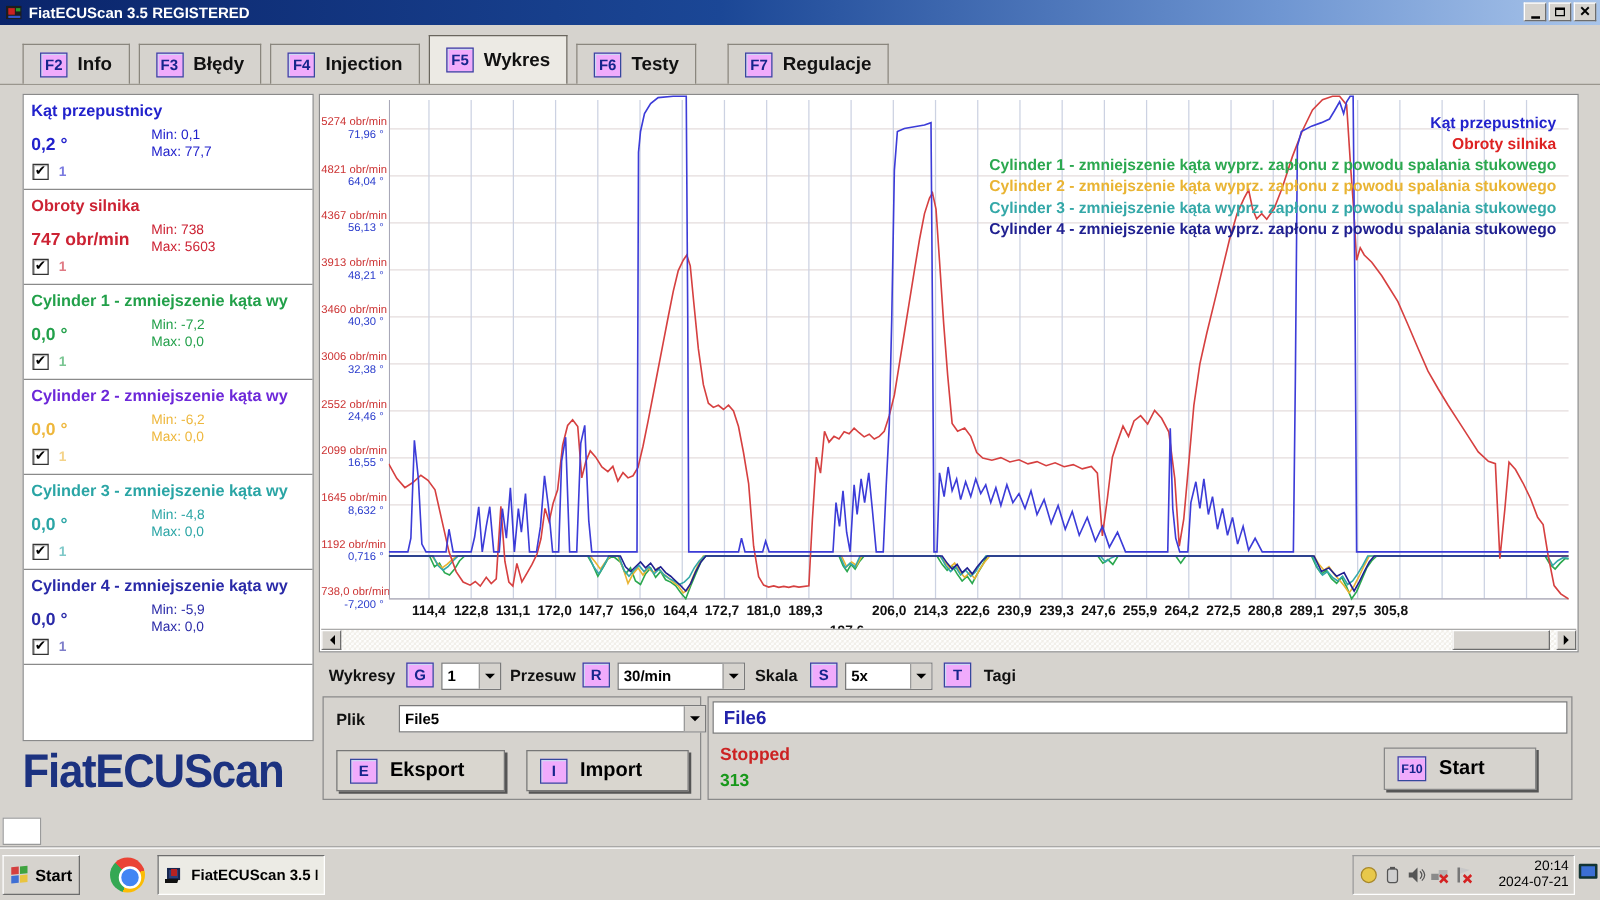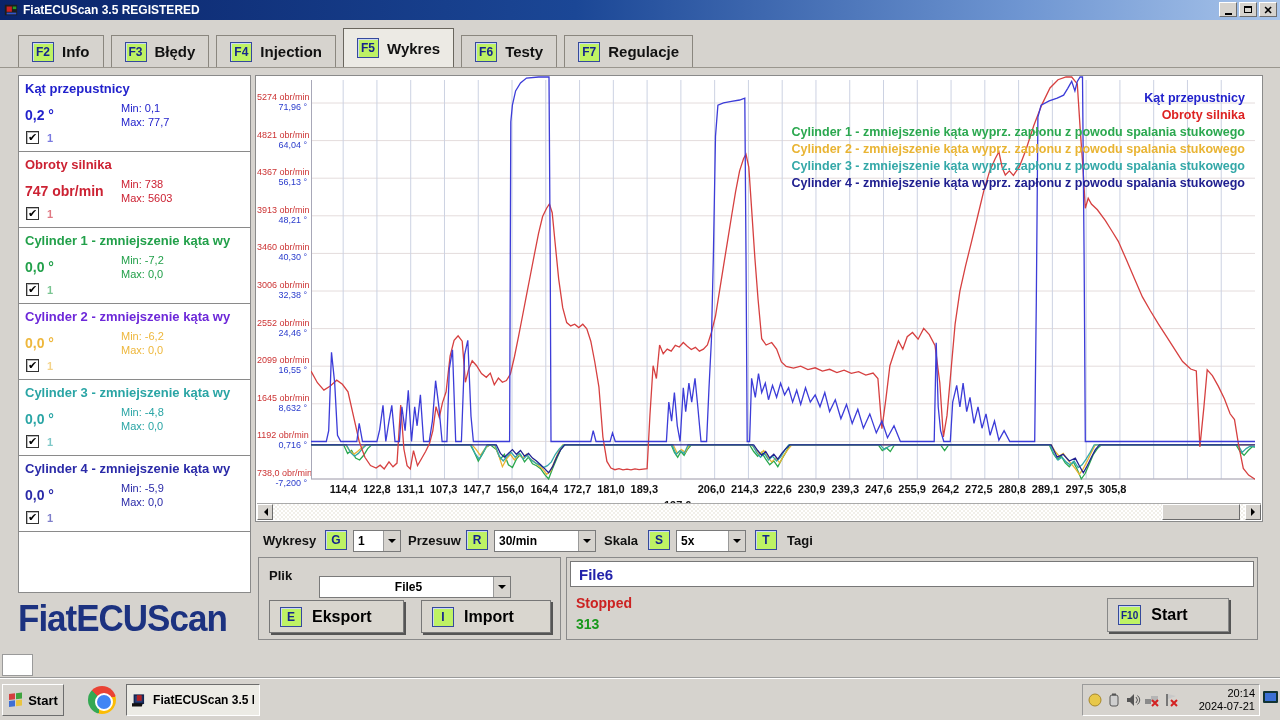--- a/index.html
+++ b/index.html
@@ -15,21 +15,21 @@
     display:flex;align-items:center;justify-content:center;font-size:9px;color:#000;font-weight:bold;}
   .glyph-min{width:7px;height:2px;background:#000;margin-top:8px;}
   .glyph-rest{width:8px;height:7px;border:1px solid #000;border-top-width:2px;}
   .glyph-x{font-size:11px;line-height:10px;}
   
   .tabstrip{position:absolute;left:0;top:28px;width:1280px;height:40px;display:flex;align-items:flex-end;
     padding-left:18px;border-bottom:1px solid #9a968e;}
   .tab{height:32px;background:#d6d3ce;border:1px solid #8a867e;border-bottom:none;
     display:flex;align-items:center;gap:8px;padding:0 13px;cursor:pointer;}
   .tab.active{height:39px;background:#eceae4;border-color:#6a665e;}
-  .keybadge{min-width:22px;height:20px;padding:0 2px;background:#bef264;border:1px solid #35499c;
+  .keybadge{min-width:22px;height:20px;padding:0 2px;background:#f0abfc;border:1px solid #35499c;
     box-shadow:inset 1px 1px 0 #ccd8f2;color:#16258c;font-weight:bold;font-size:12px;
     display:inline-flex;align-items:center;justify-content:center;}
   .tab .lbl{font-size:15px;font-weight:bold;color:#111;}
   
   .sidebar{position:absolute;left:18px;top:75px;width:233px;height:518px;background:#fff;border:1px solid #8a8a8a;}
   .panel{height:76px;border-bottom:1px solid #8a8a8a;position:relative;overflow:hidden;}
   .panel .pname{position:absolute;left:6px;top:5px;font-size:13px;font-weight:bold;white-space:nowrap;}
   .panel .pval{position:absolute;left:6px;top:31px;font-size:14px;font-weight:bold;}
   .panel .pmin{position:absolute;left:102px;top:26px;font-size:11px;}
   .panel .pmax{position:absolute;left:102px;top:40px;font-size:11px;}
@@ -129,21 +129,21 @@
         <span class="lbl">Błędy</span>
       </div>
       <div class="tab" style="margin-right: 7px;">
         <span class="keybadge">F4</span>
         <span class="lbl">Injection</span>
       </div>
       <div class="tab active" style="margin-right: 7px;">
         <span class="keybadge">F5</span>
         <span class="lbl">Wykres</span>
       </div>
-      <div class="tab" style="margin-right: 7px;">
+      <div class="tab" style="margin-right: 25px;">
         <span class="keybadge">F6</span>
         <span class="lbl">Testy</span>
       </div>
       <div class="tab" style="margin-right: 7px;">
         <span class="keybadge">F7</span>
         <span class="lbl">Regulacje</span>
       </div>
     </div>
 
   <div class="sidebar" id="sidebar">
@@ -312,21 +312,21 @@
           <div style="color: rgb(43, 168, 79);">Cylinder 1 - zmniejszenie kąta wyprz. zapłonu z powodu spalania stukowego</div>
           <div style="color: rgb(233, 180, 51);">Cylinder 2 - zmniejszenie kąta wyprz. zapłonu z powodu spalania stukowego</div>
           <div style="color: rgb(52, 168, 168);">Cylinder 3 - zmniejszenie kąta wyprz. zapłonu z powodu spalania stukowego</div>
           <div style="color: rgb(32, 32, 144);">Cylinder 4 - zmniejszenie kąta wyprz. zapłonu z powodu spalania stukowego</div>
         </div>
     </div>
     <div class="xlabels" id="xlabels">
         <div class="xlab" style="left: 32.1635px;">114,4</div>
         <div class="xlab" style="left: 65.9353px;">122,8</div>
         <div class="xlab" style="left: 99.3049px;">131,1</div>
-        <div class="xlab" style="left: 132.675px;">107,3</div>
+        <div class="xlab" style="left: 132.675px;">172,0</div>
         <div class="xlab" style="left: 166.044px;">147,7</div>
         <div class="xlab" style="left: 199.414px;">156,0</div>
         <div class="xlab" style="left: 233.186px;">164,4</div>
         <div class="xlab" style="left: 266.555px;">172,7</div>
         <div class="xlab" style="left: 299.925px;">181,0</div>
         <div class="xlab" style="left: 333.295px;">189,3</div>
         <div class="xlab" style="left: 366.664px; margin-top: 16px;">197,6</div>
         <div class="xlab" style="left: 400.436px;">206,0</div>
         <div class="xlab" style="left: 433.806px;">214,3</div>
         <div class="xlab" style="left: 467.175px;">222,6</div>
@@ -376,21 +376,21 @@
       <div class="drop">
           <div class="tri-d"></div>
         </div>
     </div>
     <div class="keybadge ctl-key" style="left:500px;">T</div>
     <div class="ctl-lbl" style="left:532px;">Tagi</div>
   </div>
 
   <div class="grp" style="left:258px;top:557px;width:303px;height:83px;">
     <div class="ctl-lbl" style="left:10px;top:10px;position:absolute;">Plik</div>
-    <div class="combo" style="left:60px;top:18px;width:192px;text-align:center;">
+    <div class="combo" style="left:60px;top:6px;width:246px;">
       <div class="val">File5</div>
       <div class="drop">
           <div class="tri-d"></div>
         </div>
     </div>
     <div class="btn3d" style="left:10px;top:42px;width:135px;height:33px;">
       <div class="keybadge">E</div>
       <div class="blbl">Eksport</div>
     </div>
     <div class="btn3d" style="left:162px;top:42px;width:130px;height:33px;">

